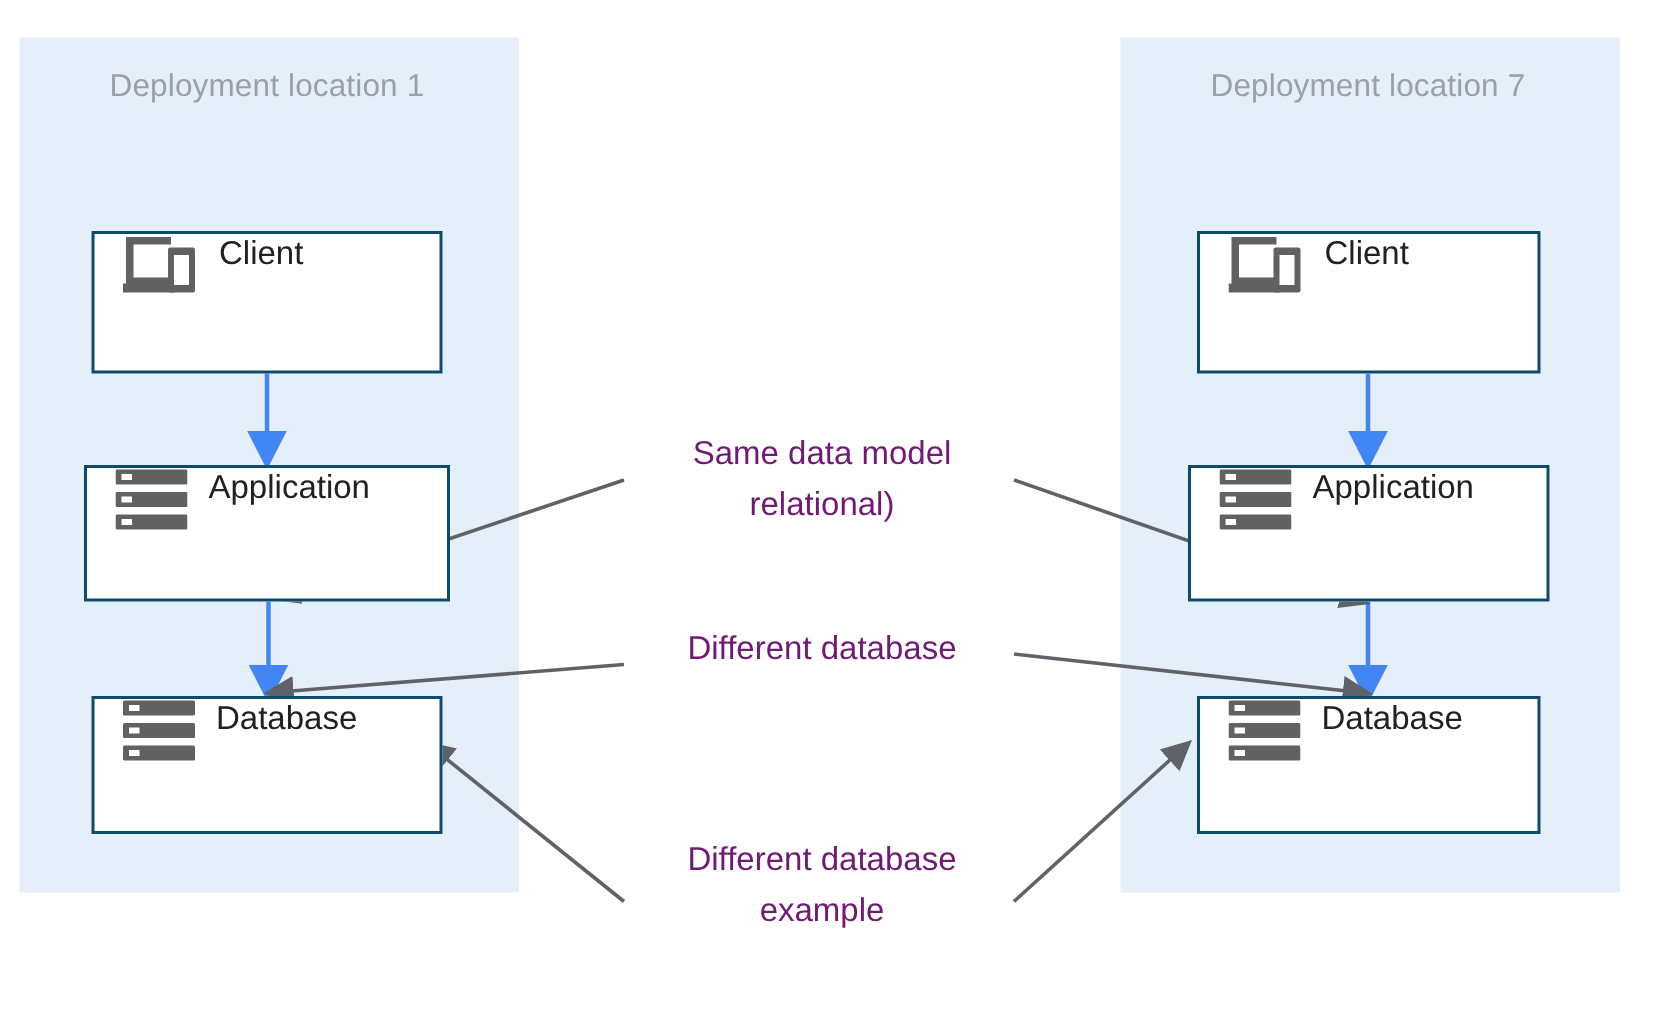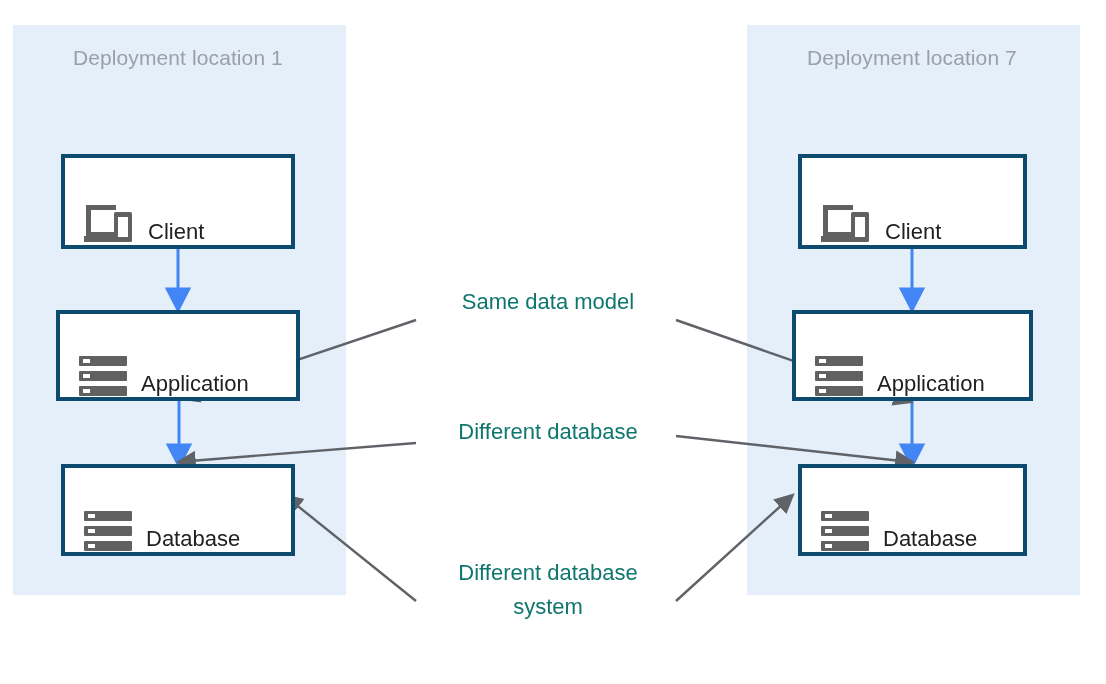--- a/index.html
+++ b/index.html
@@ -42,24 +42,24 @@
     color: #9aa0a6;
     white-space: nowrap;
     letter-spacing: 0.1px;
     margin-left: 40px;
   }
 
   
   .node {
     position: absolute;
     background: #ffffff;
-    border: 4px solid #0c4a6e;
+    border: 2px solid #0c4a6e;
     box-sizing: border-box;
     display: flex;
-    align-items: flex-end;
+    align-items: flex-start;
     padding-left: 19px;
   }
   .node-label {
     font-size: 22px;
     color: #202124;
     line-height: 26px;
     white-space: nowrap;
   }
   .node-icon {
     flex: 0 0 auto;
@@ -76,21 +76,21 @@
   #node-client-2 { left: 798px; top: 154px; width: 229px; height: 95px; }
   #node-app-2    { left: 792px; top: 310px; width: 241px; height: 91px; }
   #node-db-2     { left: 798px; top: 464px; width: 229px; height: 92px; }
 
   
   .annotation {
     position: absolute;
     text-align: center;
     font-size: 22px;
     line-height: 34px;
-    color: #0f766e;
+    color: #701a75;
     width: 260px;
   }
   #annotation-0 { left: 418px; top: 285px; }
   #annotation-1 { left: 418px; top: 415px; }
   #annotation-2 { left: 418px; top: 556px; }
 
   
   #connectors {
     position: absolute;
     left: 0;
@@ -222,24 +222,25 @@
       <rect x="0" y="31" width="48" height="10" rx="1" fill="#616161"></rect>
       <rect x="4" y="4" width="7" height="4" fill="#ffffff"></rect>
       <rect x="4" y="19" width="7" height="4" fill="#ffffff"></rect>
       <rect x="4" y="34" width="7" height="4" fill="#ffffff"></rect>
     </svg>
     <span class="node-label">Database</span>
   </div>
 
   <div class="annotation" id="annotation-0">
     <div>Same data model</div>
+    <div>relational)</div>
   </div>
 
   <div class="annotation" id="annotation-1">
     <div>Different database</div>
   </div>
 
   <div class="annotation" id="annotation-2">
     <div>Different database</div>
-    <div>system</div>
+    <div>example</div>
   </div>
 
 </div>
 
 </body></html>

